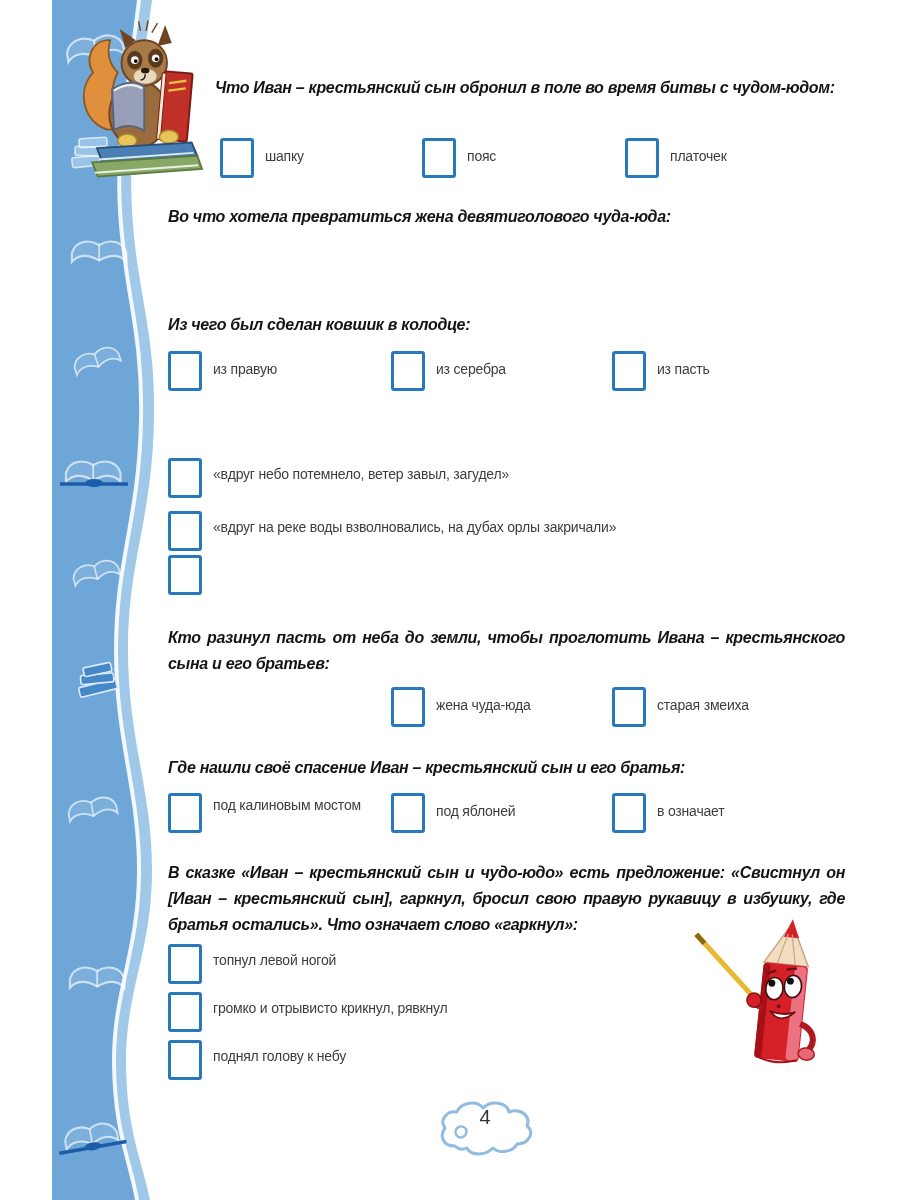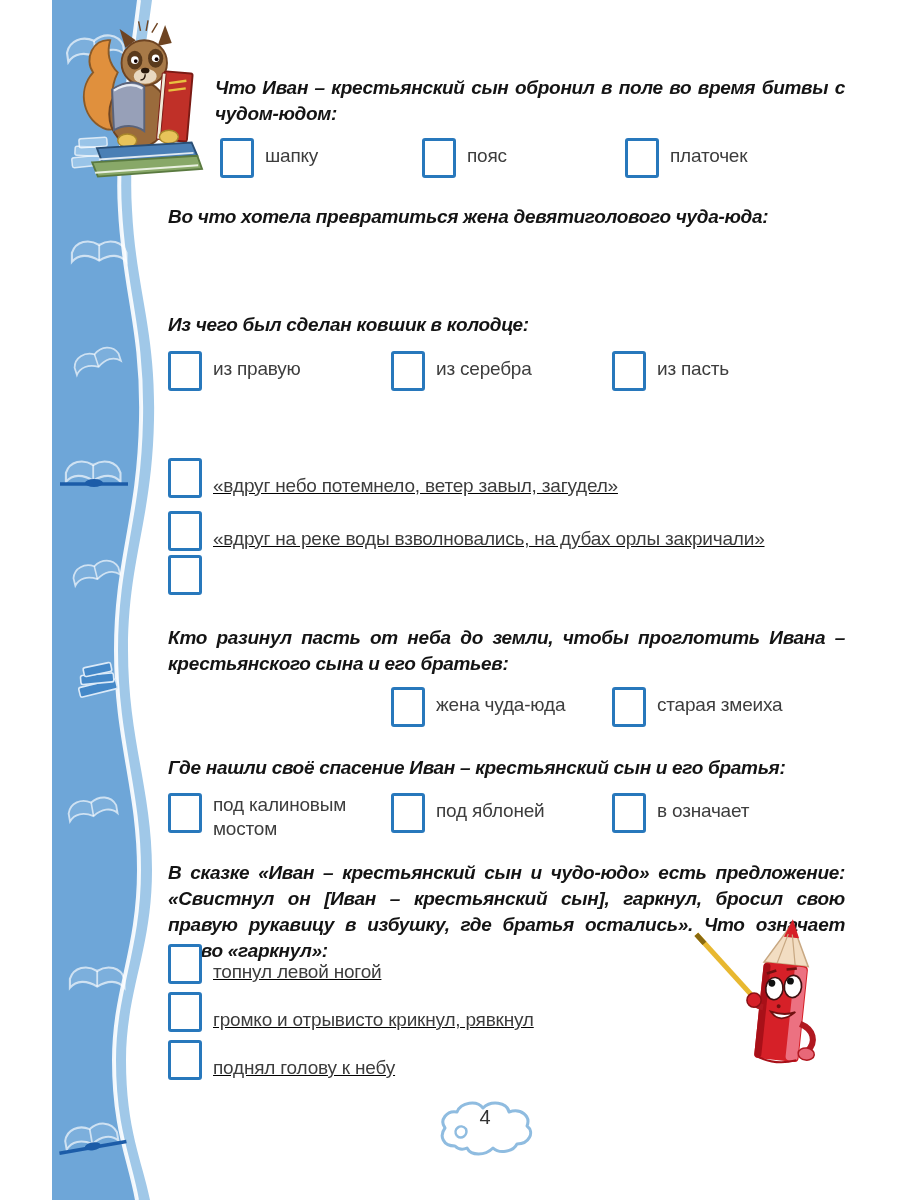--- a/index.html
+++ b/index.html
@@ -6,33 +6,33 @@
   body{
     width:900px;height:1200px;position:relative;background:#ffffff;overflow:hidden;
     font-family:"Liberation Sans", sans-serif;
   }
   .sidebar{position:absolute;left:0;top:0;width:175px;height:1200px;}
   .squirrel{position:absolute;left:78px;top:16px;width:142px;height:164px;}
   .pencil{position:absolute;left:676px;top:908px;width:152px;height:162px;}
   .content{position:absolute;left:168px;top:0;width:677px;height:1200px;}
   .q{
     position:absolute;left:0;width:677px;
-    font-weight:bold;font-style:italic;font-size:19px;line-height:26px;
+    font-weight:bold;font-style:italic;font-size:16px;line-height:26px;
     color:#141414;text-align:justify;letter-spacing:-0.3px;
   }
   .q1{padding-left:47px;width:630px;}
   .optrow{position:absolute;left:0;width:677px;height:46px;}
   .opt{position:absolute;top:0;display:flex;align-items:flex-start;gap:11px;}
-  .opt-stack{position:absolute;left:0;width:677px;display:flex;align-items:flex-end;gap:11px;text-decoration:underline;}
+  .opt-stack{position:absolute;left:0;width:677px;display:flex;align-items:flex-start;gap:11px;}
   .cb{
     flex:0 0 auto;width:28px;height:34px;background:#fff;
     border:3px solid #2878bc;border-radius:3px;box-sizing:content-box;
   }
   .lbl{
-    font-size:19px;line-height:24px;color:#3d3d3d;letter-spacing:-0.2px;
+    font-size:14px;line-height:24px;color:#3d3d3d;letter-spacing:-0.2px;
     margin-top:6px;
   }
   .lbl-stack{margin-top:4px;text-align:justify;}
   .narrow .lbl{max-width:160px;margin-top:0;}
   .cloud{position:absolute;left:435px;top:1098px;width:100px;height:62px;}
   .page-num{
     position:absolute;left:435px;top:1106px;width:100px;text-align:center;
     font-size:20px;color:#333;
   }
 </style>

